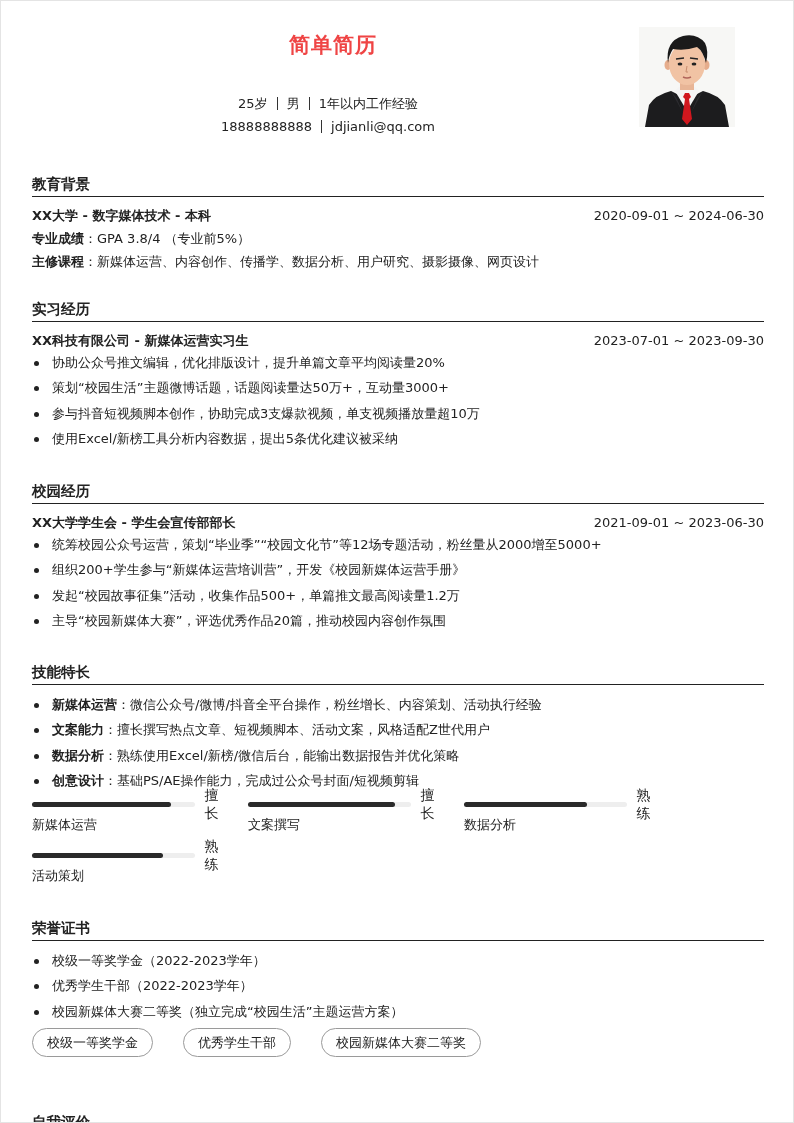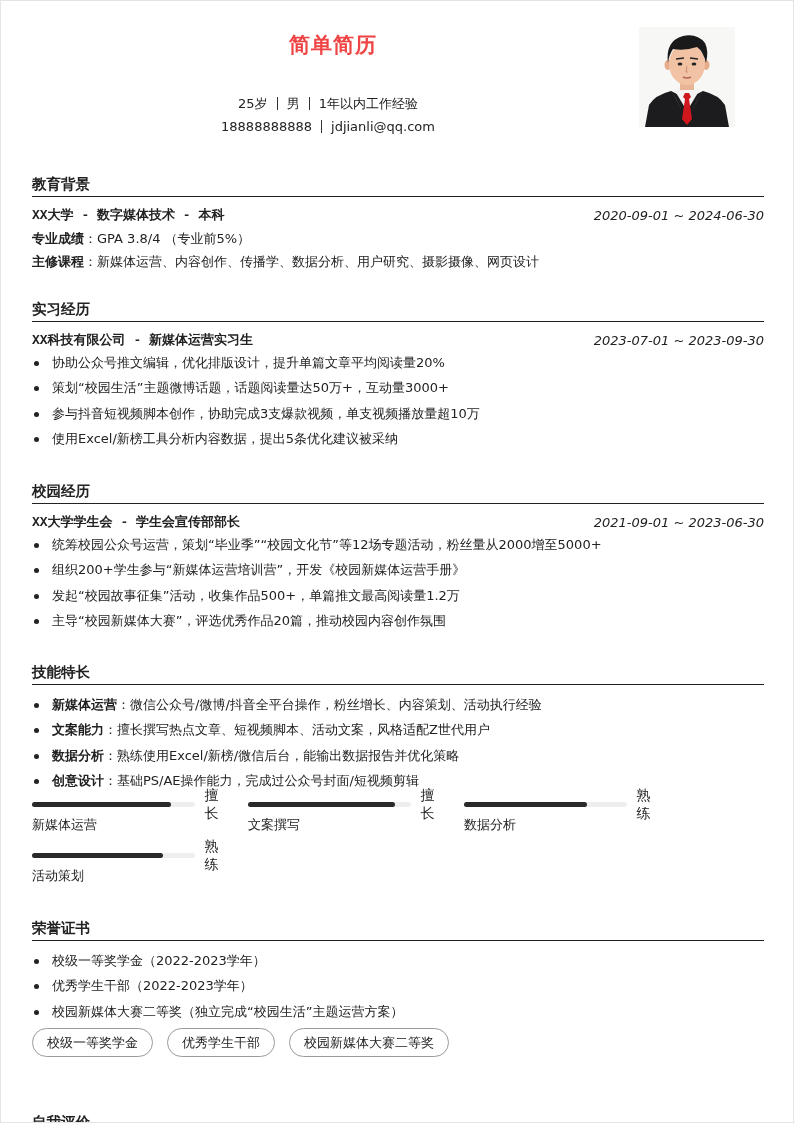--- a/index.html
+++ b/index.html
@@ -26,40 +26,40 @@
       position: absolute; left: 638px; top: 26px; width: 96px; height: 100px;
       background: #f7f7f5; overflow: hidden;
     }
 
     .section { position: absolute; left: 31px; width: 732px; }
     .sec-title {
       font-size: 14.5px; font-weight: bold; color: #222; height: 24px; line-height: 22px;
       border-bottom: 1.5px solid #222; padding-bottom: 12px;
     }
     .row-head { display: flex; justify-content: space-between; margin-top: 10px; font-size: 13px; line-height: 18px; }
-    .row-head .title { font-weight: bold; font-family: Liberation Mono, monospace; }
-    .row-head .date { color: #222; font-style: italic; }
+    .row-head .title { font-weight: bold; }
+    .row-head .date { color: #222; }
     .plain-line { font-size: 13px; line-height: 18px; margin-top: 5px; }
     .plain-line b { font-weight: bold; }
     ul.bullets { list-style: none; margin-top: 4px; }
     ul.bullets li { position: relative; padding-left: 20px; font-size: 13px; line-height: 18px; margin-bottom: 7.4px; }
     ul.bullets li::before {
       content: ""; position: absolute; left: 2px; top: 7px; width: 5px; height: 5px; border-radius: 50%; background: #222;
     }
     ul.bullets li b { font-weight: bold; }
 
     .skills-grid { position: relative; height: 95px; margin-top: 2px; }
     .skill { position: absolute; width: 200px; }
     .skill .bar-row { display: flex; align-items: center; height: 14px; }
     .skill .track { width: 166px; height: 5px; border-radius: 3px; background: #eeeeee; position: relative; }
     .skill .fill { position: absolute; left: 0; top: 0; height: 5px; border-radius: 3px; background: #2a2a2a; }
     .skill .level { margin-left: 9px; font-size: 14px; color: #222; }
     .skill .label { font-size: 13px; margin-top: 4px; color: #222; }
 
-    .chips { display: flex; gap: 14px; margin-top: 6px; }
+    .chips { display: flex; gap: 30px; margin-top: 6px; }
     .chip {
       border: 1px solid #9a9a9a; border-radius: 15px; height: 29px; line-height: 27px;
       padding: 0 14px; font-size: 13px; color: #222; background: #fff;
     }
   </style>
 </head>
 <body>
 
 <div class="page">
 

